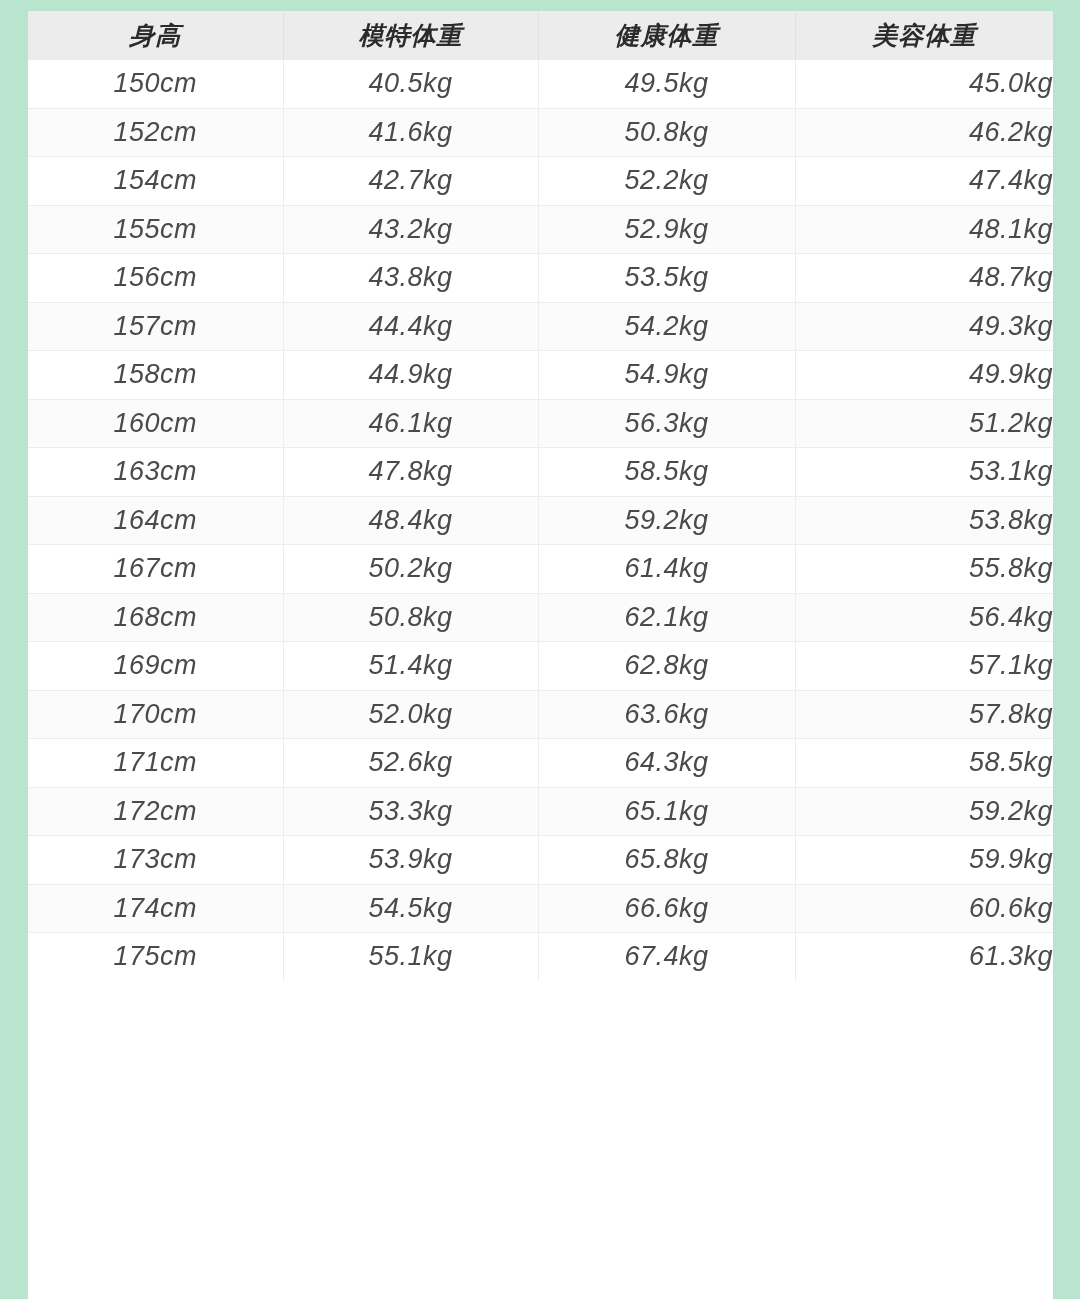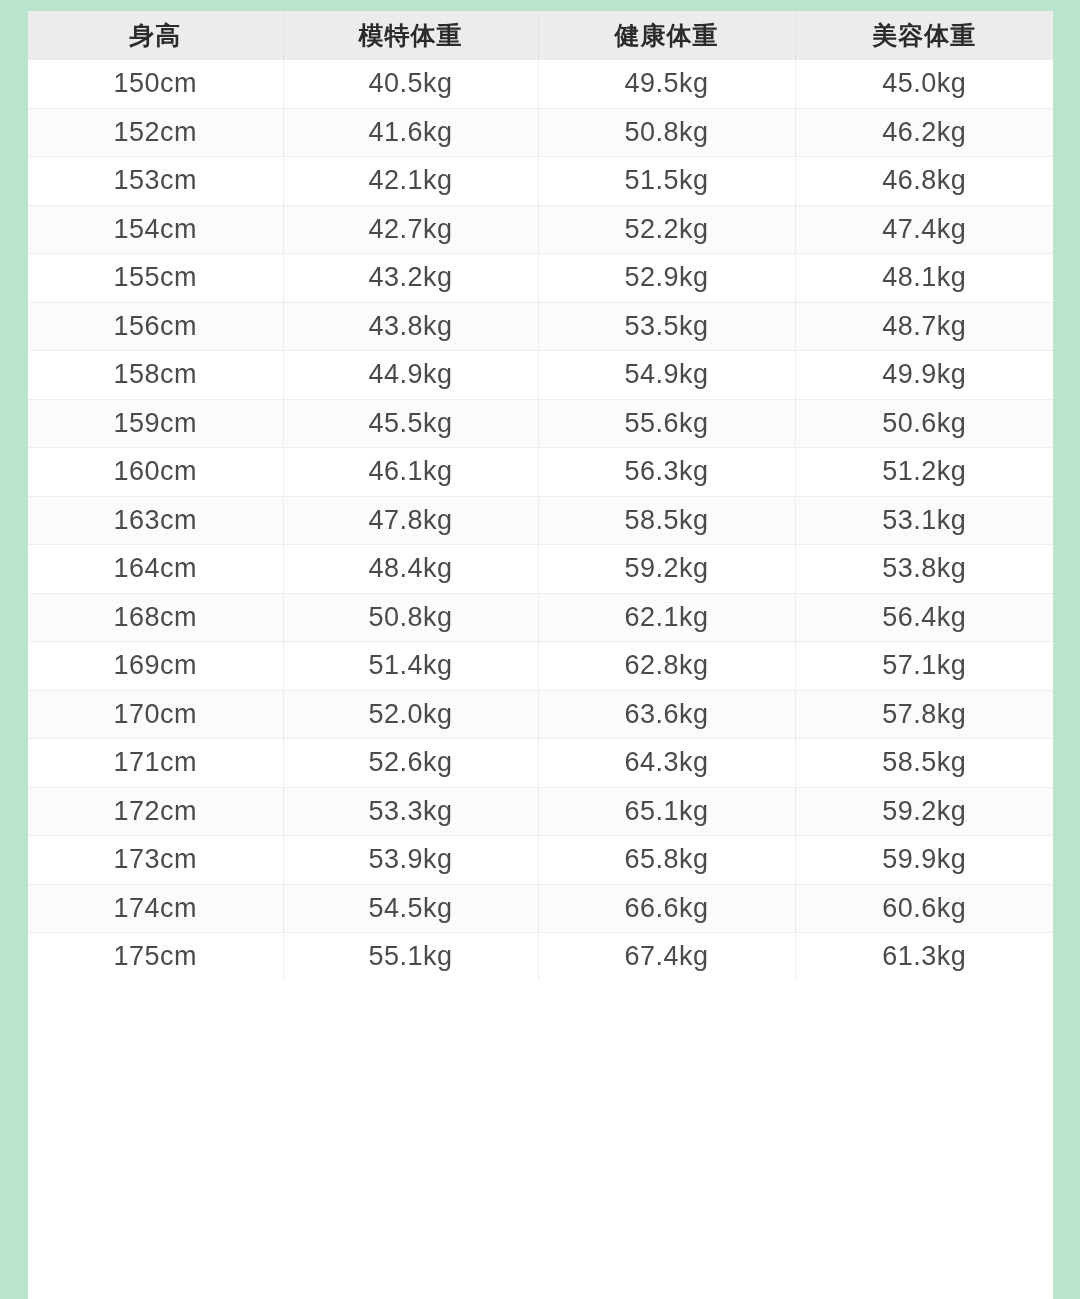--- a/index.html
+++ b/index.html
@@ -14,20 +14,21 @@
     font-family: "Liberation Sans", "DejaVu Sans", sans-serif;
     -webkit-font-smoothing: antialiased;
   }
 
   #page {
     position: relative;
     width: 1080px;
     height: 1299px;
     background: #b9e5cf;
     box-sizing: border-box;
+    font-style: italic;
   }
 
   
   #table-card {
     position: absolute;
     left: 28px;
     top: 11px;
     width: 1025px;
     height: 1288px;
     background: #ffffff;
@@ -65,21 +66,21 @@
     font-size: 27px;
     font-weight: 400;
     text-align: center;
     vertical-align: middle;
     padding: 0;
     background: #ffffff;
     border-top: 1px solid #ededed;
     border-right: 1px solid #ededed;
     letter-spacing: 0.5px;
   }
-  tbody td:last-child { border-right: none; }
+  tbody td:last-child { border-right: none; text-align: right; }
 
   tbody tr:nth-child(even) td {
     background: #fbfbfb;
   }
 
   tbody tr:first-child td {
     border-top: none;
     margin-left: 24px;
   }
 </style>
@@ -110,74 +111,74 @@
             <td>49.5kg</td>
             <td>45.0kg</td>
           </tr>
           <tr>
             <td>152cm</td>
             <td>41.6kg</td>
             <td>50.8kg</td>
             <td>46.2kg</td>
           </tr>
           <tr>
-            <td>153cm</td>
-            <td>42.1kg</td>
-            <td>51.5kg</td>
-            <td>46.8kg</td>
-          </tr>
-          <tr>
             <td>154cm</td>
             <td>42.7kg</td>
             <td>52.2kg</td>
             <td>47.4kg</td>
           </tr>
           <tr>
             <td>155cm</td>
             <td>43.2kg</td>
             <td>52.9kg</td>
             <td>48.1kg</td>
           </tr>
           <tr>
             <td>156cm</td>
             <td>43.8kg</td>
             <td>53.5kg</td>
             <td>48.7kg</td>
           </tr>
           <tr>
+            <td>157cm</td>
+            <td>44.4kg</td>
+            <td>54.2kg</td>
+            <td>49.3kg</td>
+          </tr>
+          <tr>
             <td>158cm</td>
             <td>44.9kg</td>
             <td>54.9kg</td>
             <td>49.9kg</td>
           </tr>
           <tr>
-            <td>159cm</td>
-            <td>45.5kg</td>
-            <td>55.6kg</td>
-            <td>50.6kg</td>
-          </tr>
-          <tr>
             <td>160cm</td>
             <td>46.1kg</td>
             <td>56.3kg</td>
             <td>51.2kg</td>
           </tr>
           <tr>
             <td>163cm</td>
             <td>47.8kg</td>
             <td>58.5kg</td>
             <td>53.1kg</td>
           </tr>
           <tr>
             <td>164cm</td>
             <td>48.4kg</td>
             <td>59.2kg</td>
             <td>53.8kg</td>
           </tr>
           <tr>
+            <td>167cm</td>
+            <td>50.2kg</td>
+            <td>61.4kg</td>
+            <td>55.8kg</td>
+          </tr>
+          <tr>
             <td>168cm</td>
             <td>50.8kg</td>
             <td>62.1kg</td>
             <td>56.4kg</td>
           </tr>
           <tr>
             <td>169cm</td>
             <td>51.4kg</td>
             <td>62.8kg</td>
             <td>57.1kg</td>

